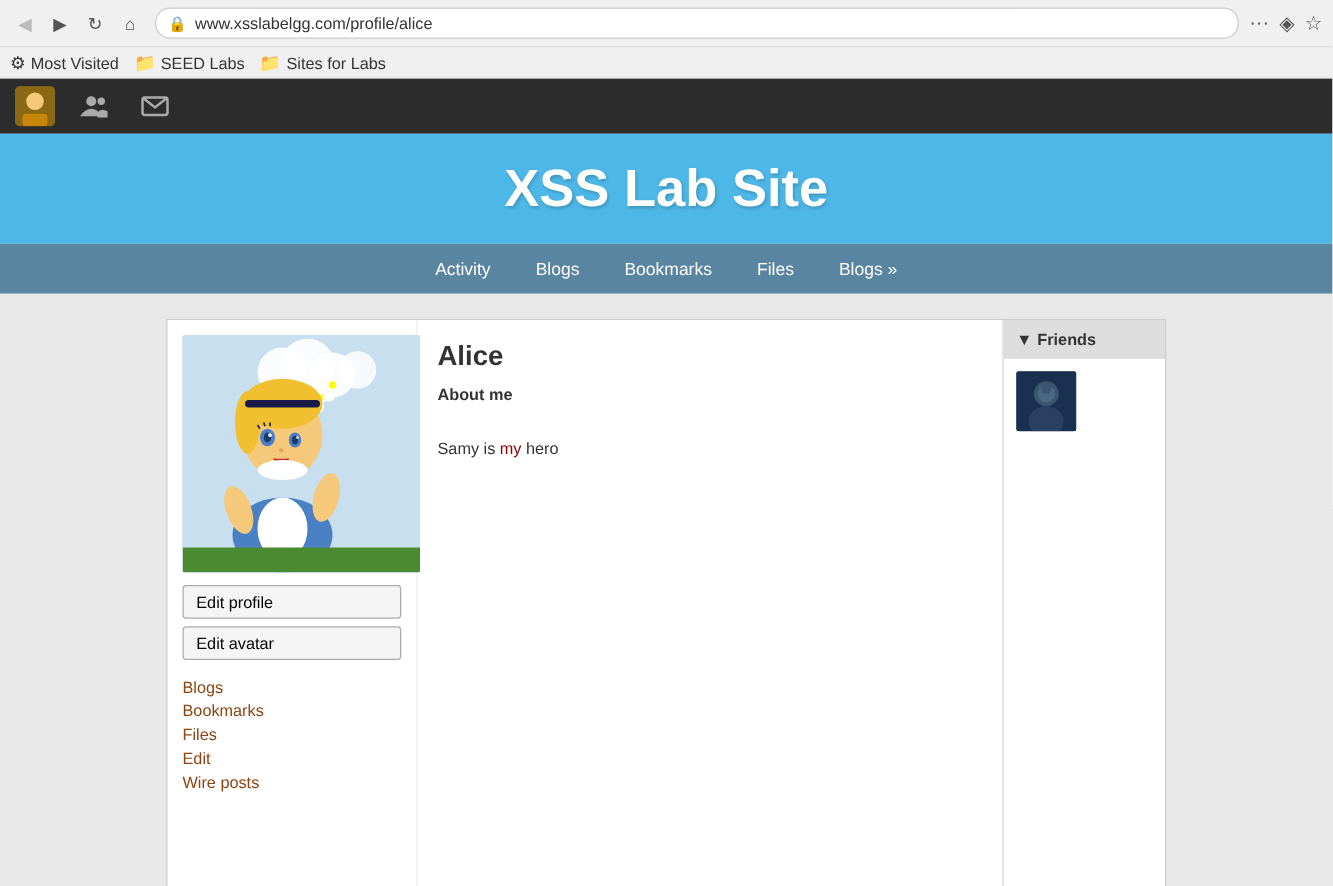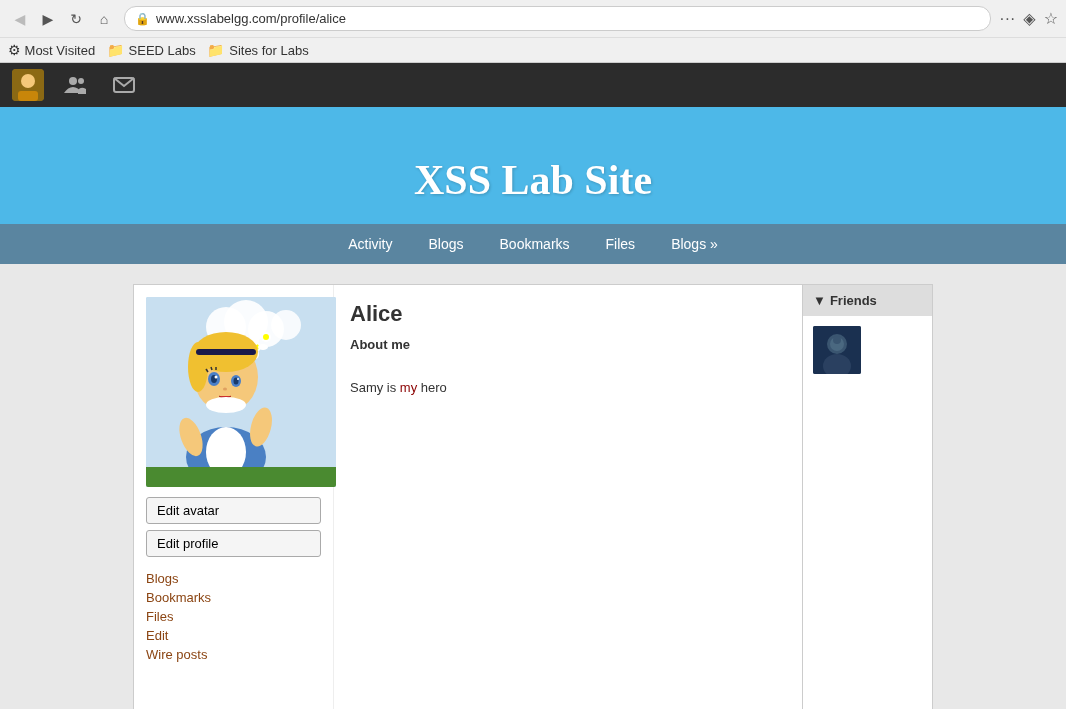--- a/index.html
+++ b/index.html
@@ -90,26 +90,25 @@
     .app-toolbar-icon.people-icon { color: #aaa; }
     .app-toolbar-icon.mail-icon { color: #aaa; }
 
     
     .site-header {
       background: #4db8e8;
       text-align: center;
       padding: 20px;
     }
     .site-header h1 {
-      font-family: Liberation Serif, serif;
+      font-family: Liberation Sans, sans-serif;
       font-size: 42px;
       color: #fff;
       font-weight: bold;
       text-shadow: 1px 1px 3px rgba(0,0,0,0.2);
-      margin-top: 29px;
     }
 
     
     .site-nav {
       background: #5a85a0;
       display: flex;
       justify-content: center;
       align-items: center;
       padding: 0;
     }
@@ -365,22 +364,22 @@
             <line x1="62" y1="75" x2="60" y2="72" stroke="#333" stroke-width="1.5"></line>
             <line x1="66" y1="73" x2="65" y2="70" stroke="#333" stroke-width="1.5"></line>
             <line x1="70" y1="73" x2="70" y2="70" stroke="#333" stroke-width="1.5"></line>
 
             <ellipse cx="80" cy="108" rx="20" ry="8" fill="white"></ellipse>
 
             <rect x="0" y="170" width="190" height="20" fill="#4a8a30"></rect>
           </svg>
         </div>
         <div class="profile-actions">
+          <button>Edit profile</button>
           <button>Edit avatar</button>
-          <button>Edit profile</button>
         </div>
         <div class="profile-links">
           <a href="#">Blogs</a>
           <a href="#">Bookmarks</a>
           <a href="#">Files</a>
           <a href="#">Edit</a>
           <a href="#">Wire posts</a>
         </div>
       </div>
 

